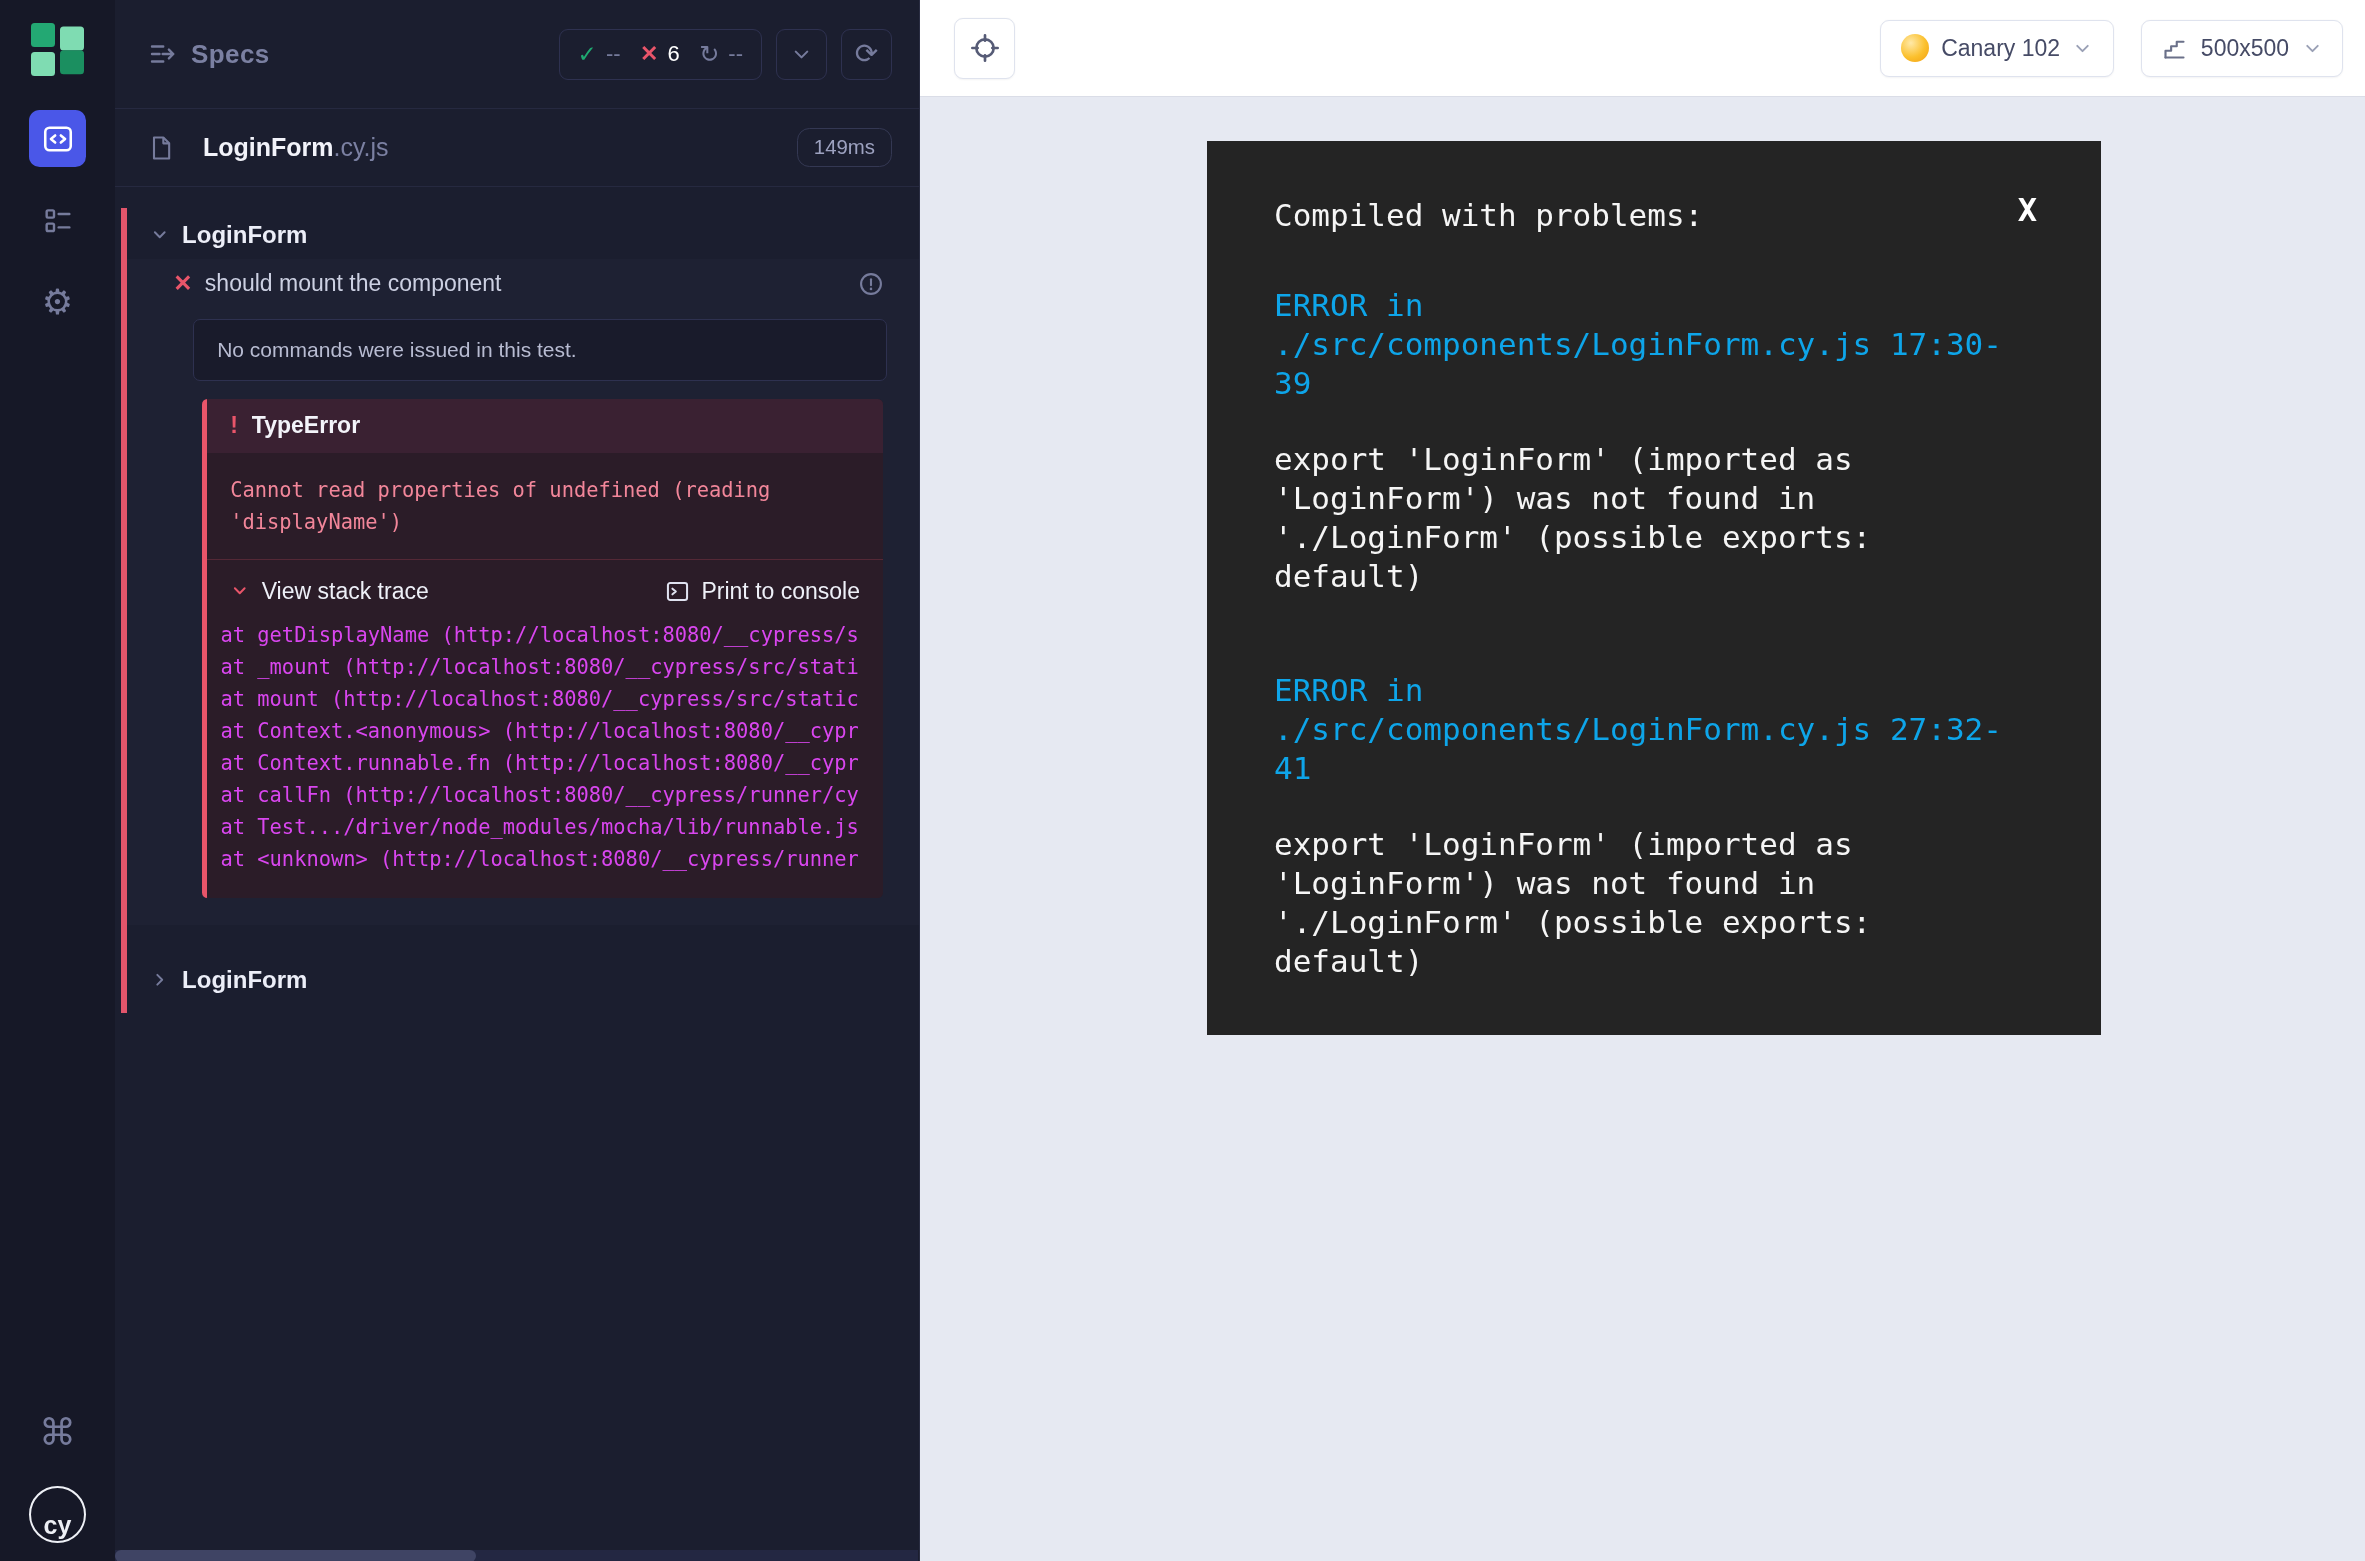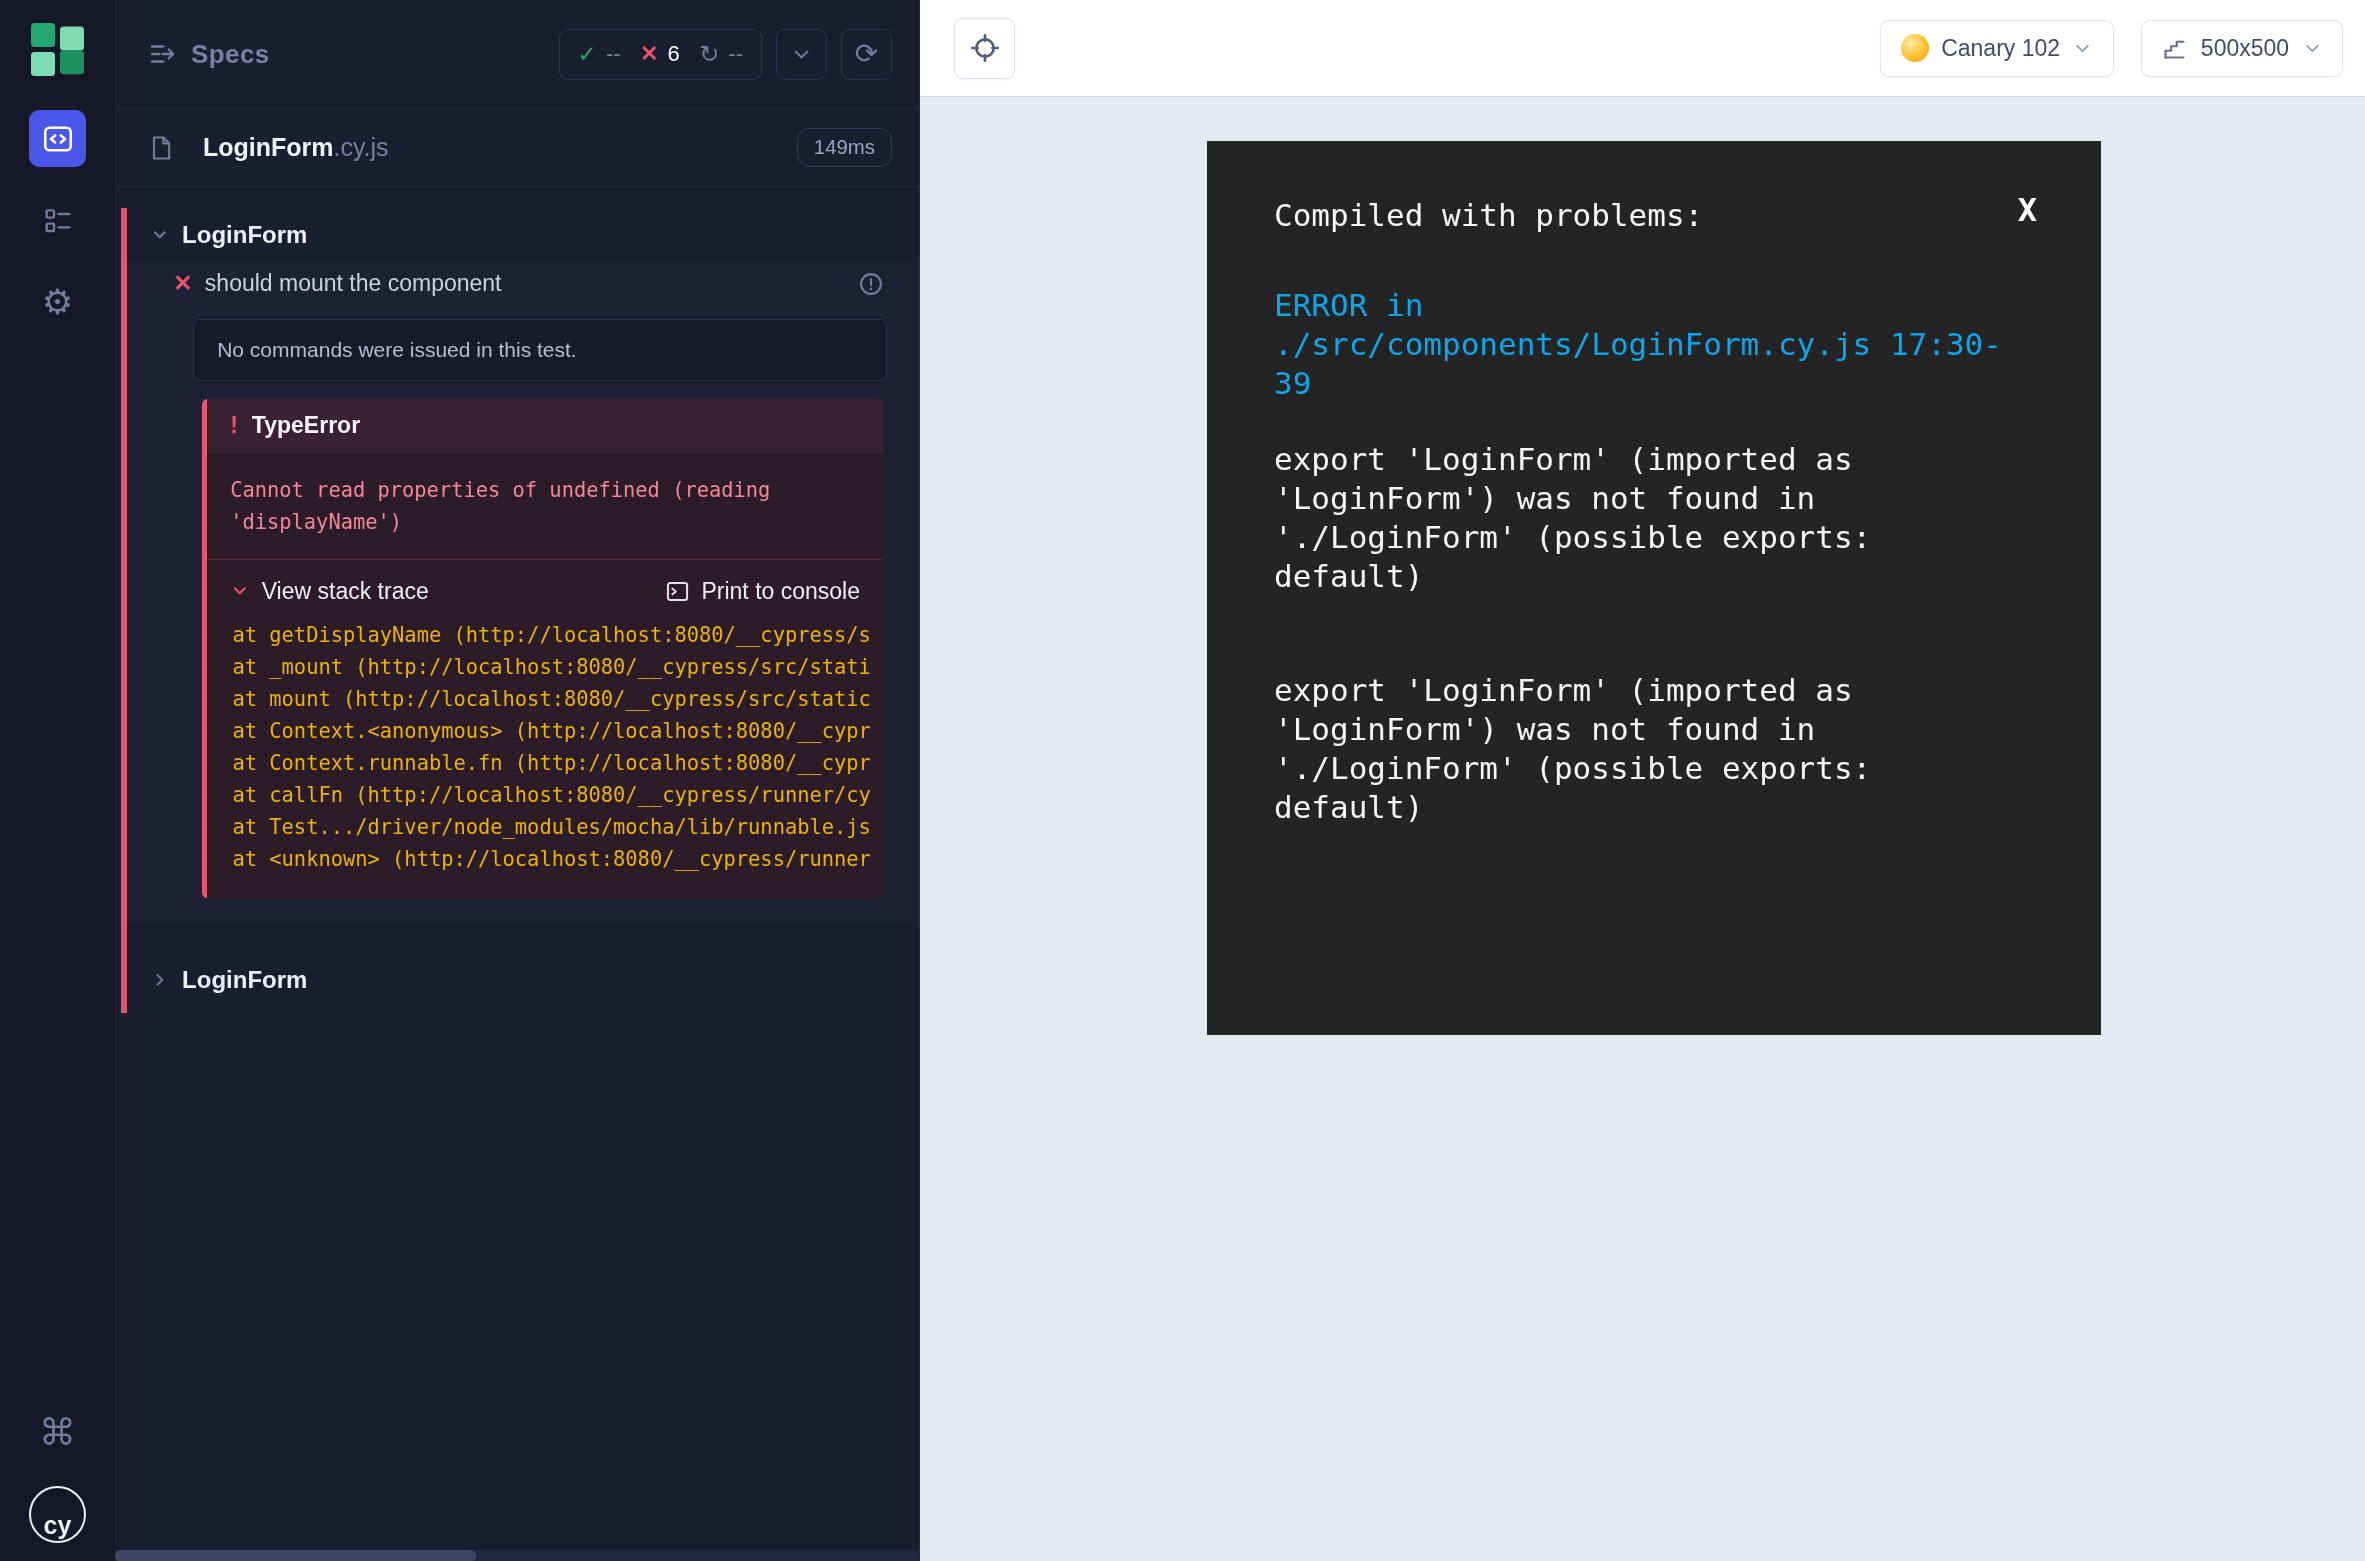--- a/index.html
+++ b/index.html
@@ -103,21 +103,21 @@
     font-size:20.4px; line-height:32px; color:#f2869a;
     border-bottom:0.9px solid rgba(233,85,106,.22);
   }
   .stack-row { display:flex; align-items:center; padding:18px 23px 10.6px; }
   .stack-toggle { display:flex; align-items:center; gap:12px; color:#eef0f8; font-size:23px; cursor:pointer; background:none; border:none; padding:0; font-family:inherit; }
   .stack-toggle .chev-red { color:#e9556a; }
   .print-btn { margin-left:auto; display:flex; align-items:center; gap:10.6px; color:#eef0f8; font-size:23px; cursor:pointer; background:none; border:none; padding:0; font-family:inherit; }
   .stack { padding:3.5px 0 23px 13.3px; }
   .stack-line {
     font-family:"DejaVu Sans Mono", monospace; font-size:20.4px; line-height:32px;
-    color:#eab308; white-space:pre; overflow:hidden;margin-left:12px;
+    color:#d946ef; white-space:pre; overflow:hidden;
   }
 
   .hscroll { position:absolute; left:0; right:0.9px; bottom:0; height:12.4px; background:#232742; }
   .hscroll .thumb { width:45%; height:100%; background:#3f4464; border-radius:6.2px; }
 
   
   .main { flex:1; min-width:0; position:relative; background:#e6e9f2; }
   .main-header {
     height:96px; background:#ffffff; display:flex; align-items:center;
     padding:0 23px 0 34px; gap:27px; box-shadow:0 0.9px 0 rgba(20,24,48,.06);
@@ -363,19 +363,20 @@
     </header>
 
     <div class="overlay">
       <button class="overlay-close">X</button>
       <div class="overlay-title">Compiled with problems:</div>
       <div class="err">
         <div class="err-loc">ERROR in ./src/components/LoginForm.cy.js 17:30-39</div>
         <div class="err-msg">export 'LoginForm' (imported as 'LoginForm') was not found in './LoginForm' (possible exports: default)</div>
       </div>
       <div class="err">
+        <div class="err-loc">ERROR in ./src/components/LoginForm.cy.js 27:32-41</div>
         <div class="err-msg">export 'LoginForm' (imported as 'LoginForm') was not found in './LoginForm' (possible exports: default)</div>
       </div>
     </div>
   </main>
 
 </div>
 
 
 </body></html>

